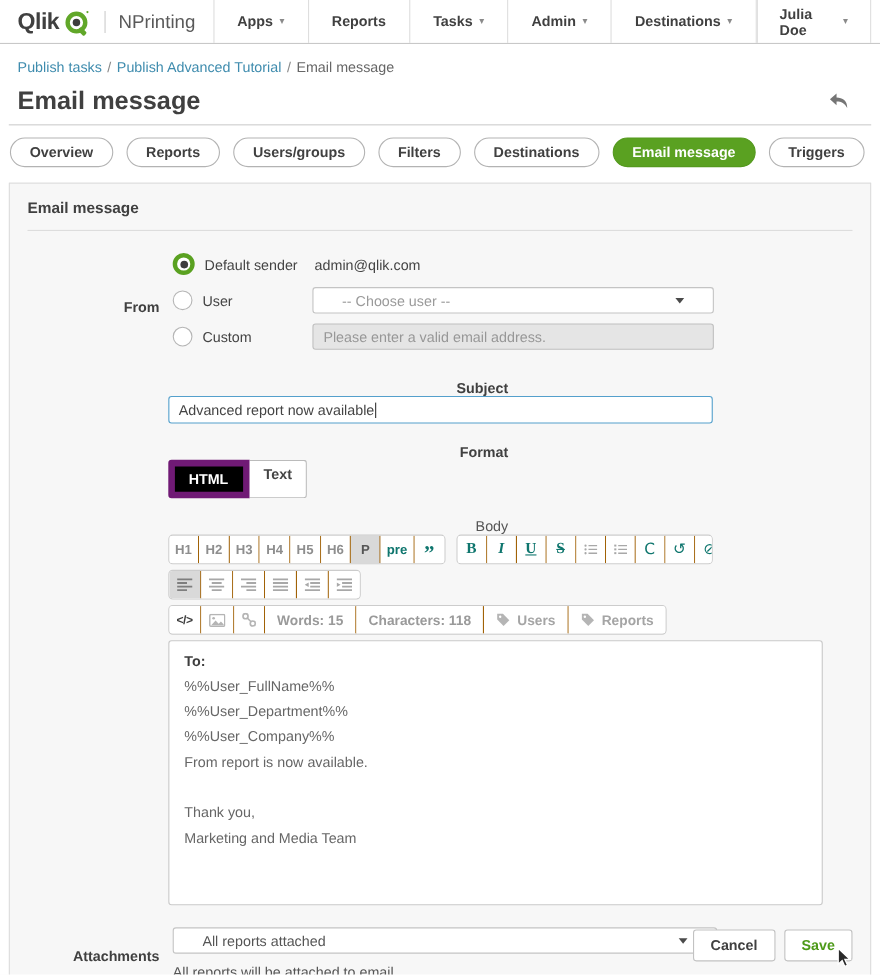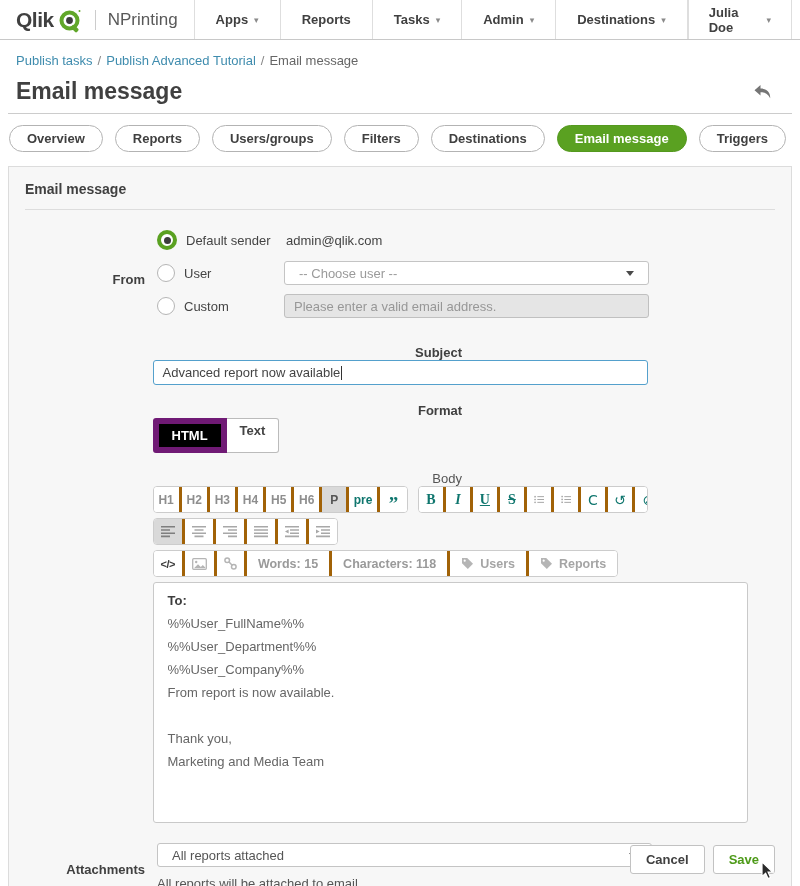--- a/index.html
+++ b/index.html
@@ -50,42 +50,42 @@
   .radio { width:18px; height:18px; border-radius:50%; border:1px solid #b5b5b5; background:#fff; flex:0 0 auto; cursor:pointer; }
   .radio.sel { width:20px; height:20px; border:4px solid #5aa121; position:relative; }
   .radio.sel::after { content:""; position:absolute; left:50%; top:50%; width:7px; height:7px; margin:-3.5px 0 0 -3.5px;
     border-radius:50%; background:#3d3d3d; }
   .radio-label { font-size:13px; margin-left:9px; width:100px; color:#444; }
   .radio-ctl { width:365px; }
   .static-value { font-size:13px; color:#444; padding-top:1px; }
 
   
   .select { height:24px; background:#fff; border:1px solid #c4c4c4; border-radius:3px; display:flex;
-    align-items:center; padding:0 14px; font-size:13px; color:#555; cursor:pointer; }
+    align-items:center; padding:0 26px; font-size:13px; color:#555; cursor:pointer; }
   .select .select-text { flex:1; white-space:nowrap; overflow:hidden; }
   .select .select-text.placeholder { color:#9a9a9a; }
   .caret-down { width:0; height:0; border-left:4px solid transparent; border-right:4px solid transparent;
     border-top:5px solid #4a4a4a; margin-left:8px; }
   .input-disabled { height:24px; background:#e5e5e5; border:1px solid #c0c0c0; border-radius:3px;
     font-size:13px; color:#979797; display:flex; align-items:center; padding:0 9px; }
   .input-focus { height:25px; background:#fff; border:1px solid #54a0cc; border-radius:3px;
     font-size:13px; color:#444; display:flex; align-items:center; padding:0 9px; }
   .text-caret { display:inline-block; width:1px; height:14px; background:#333; margin-left:1px; }
 
   
   .fmt-group { display:inline-flex; }
   .fmt-btn { font-size:13px; font-weight:bold; padding:4px 13px; cursor:pointer; }
   .fmt-btn.on { background:#000000; color:#fff; border:6px solid #701a75; border-radius:3px 0 0 3px; }
   .fmt-btn.off { background:#fff; color:#444; border:1px solid #bbb; border-left:none; border-radius:0 3px 3px 0; }
 
   
   .tb-row { display:flex; gap:10px; margin-bottom:5px; }
   .tb-group { display:inline-flex; border:1px solid #ccc; border-radius:4px; background:#fff; overflow:hidden; }
   .tb-btn { min-width:27px; height:25px; display:flex; align-items:center; justify-content:center;
-    padding:0 7px; border-right:3px solid #a16207; font-size:12px; font-weight:bold; color:#8e8e8e;
+    padding:0 7px; border-right:1px solid #a16207; font-size:12px; font-weight:bold; color:#8e8e8e;
     cursor:pointer; background:#fff; }
   .tb-btn:last-child { border-right:none; }
   .tb-btn.active { background:#d9d9d9; color:#555; }
   .tb-btn.lite { color:#0f766e; }
   .tb-serif { font-family:"Liberation Serif","DejaVu Serif",serif; font-size:14px; }
   .tb-i { font-style:italic; }
   .tb-u { text-decoration:underline; }
   .tb-s { text-decoration:line-through; }
   .tb-quote { font-family:"Liberation Serif","DejaVu Serif",serif; font-size:19px; line-height:8px; padding-top:9px; }
   .tb-sym { font-family:"DejaVu Sans",sans-serif; font-size:14px; font-weight:normal; }

